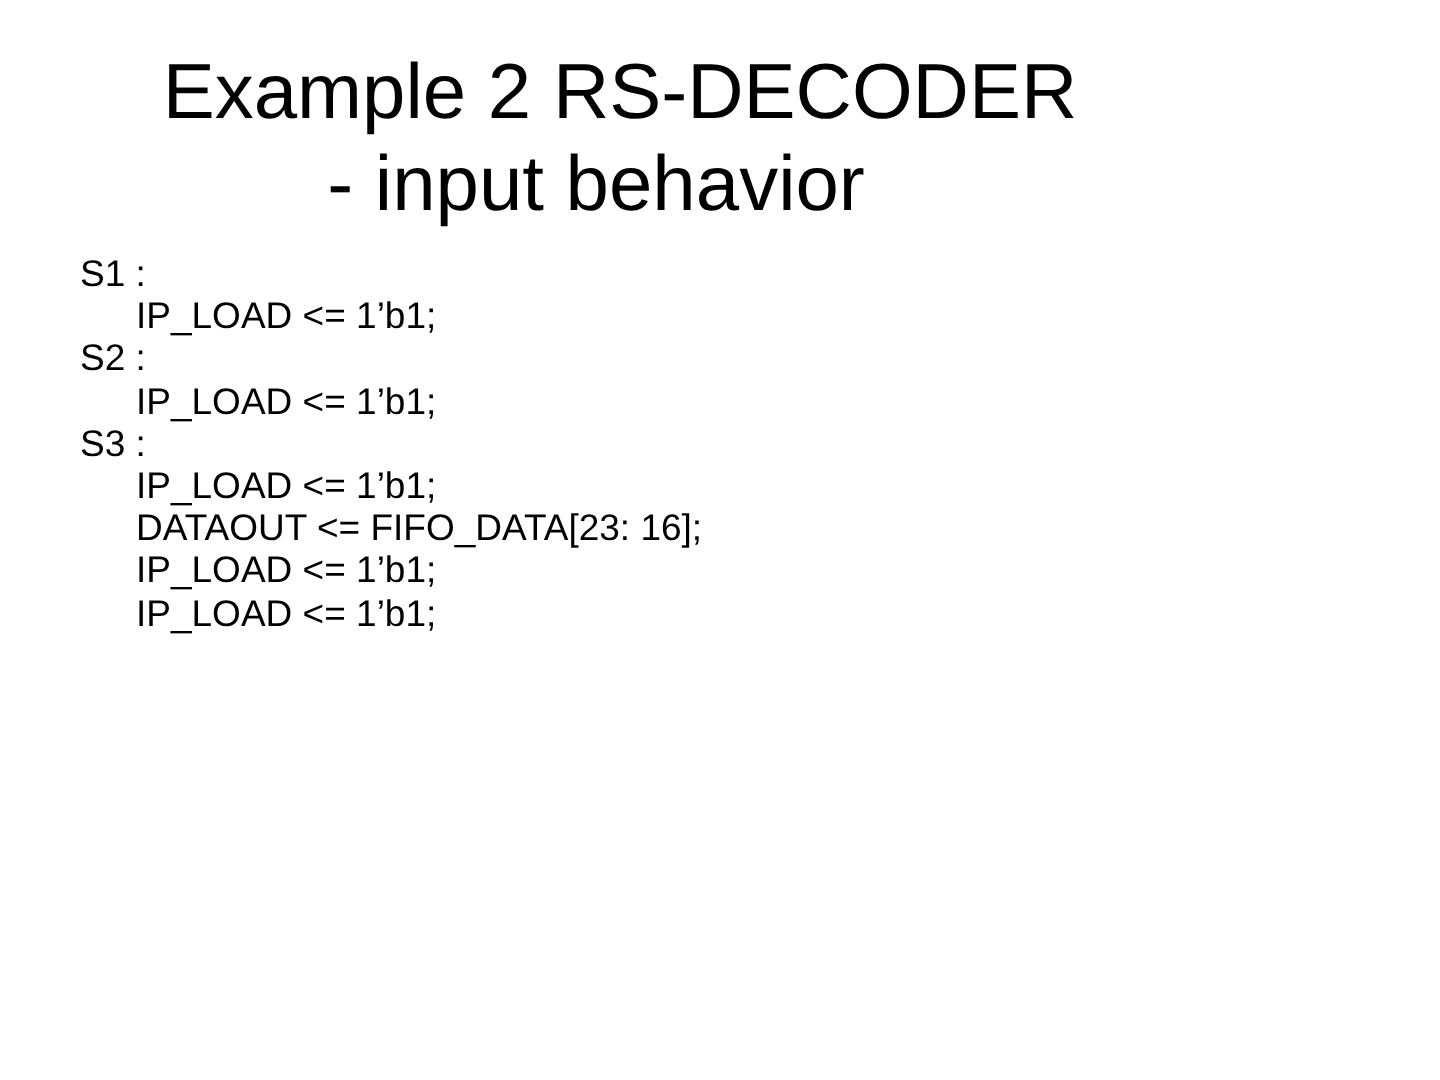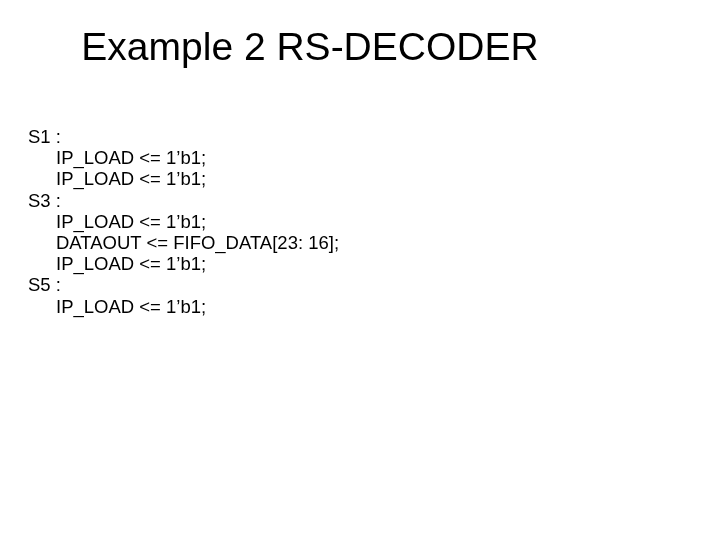--- a/index.html
+++ b/index.html
@@ -3,38 +3,39 @@
 <meta charset="utf-8">
 <style>
   html, body { margin:0; padding:0; background:#ffffff; }
   body { width:720px; height:540px; position:relative; overflow:hidden;
          font-family:"Liberation Sans", sans-serif; color:#000; }
   .title { position:absolute; left:0; top:24px; width:596px; text-align:center;
            font-size:39px; line-height:46px; }
   .title div { white-space:nowrap; }
   .title .l1 { margin-left:24px; }
   .title .l2 { margin-left:0px; }
-  .body { position:absolute; left:28px; top:126px; font-size:18.5px; line-height:21.2px; }
+  .body { position:absolute; left:40px; top:126px; font-size:18.5px; line-height:21.2px; }
   .state { white-space:pre; }
   .stmt { white-space:pre; padding-left:28px; }
 </style>
 </head>
 <body>
 
 <div class="title">
   <div class="l1">Example 2 RS-DECODER</div>
+  <div class="l2">- input behavior</div>
 </div>
 
 <div class="body">
   <div class="state">S1 :</div>
   <div class="stmt">IP_LOAD &lt;= 1’b1;</div>
 
+  <div class="state">S2 :</div>
   <div class="stmt">IP_LOAD &lt;= 1’b1;</div>
 
   <div class="state">S3 :</div>
   <div class="stmt">IP_LOAD &lt;= 1’b1;</div>
   <div class="stmt">DATAOUT &lt;= FIFO_DATA[23: 16];</div>
 
   <div class="stmt">IP_LOAD &lt;= 1’b1;</div>
 
-  <div class="state">S5 :</div>
   <div class="stmt">IP_LOAD &lt;= 1’b1;</div>
 </div>
 
 </body></html>

